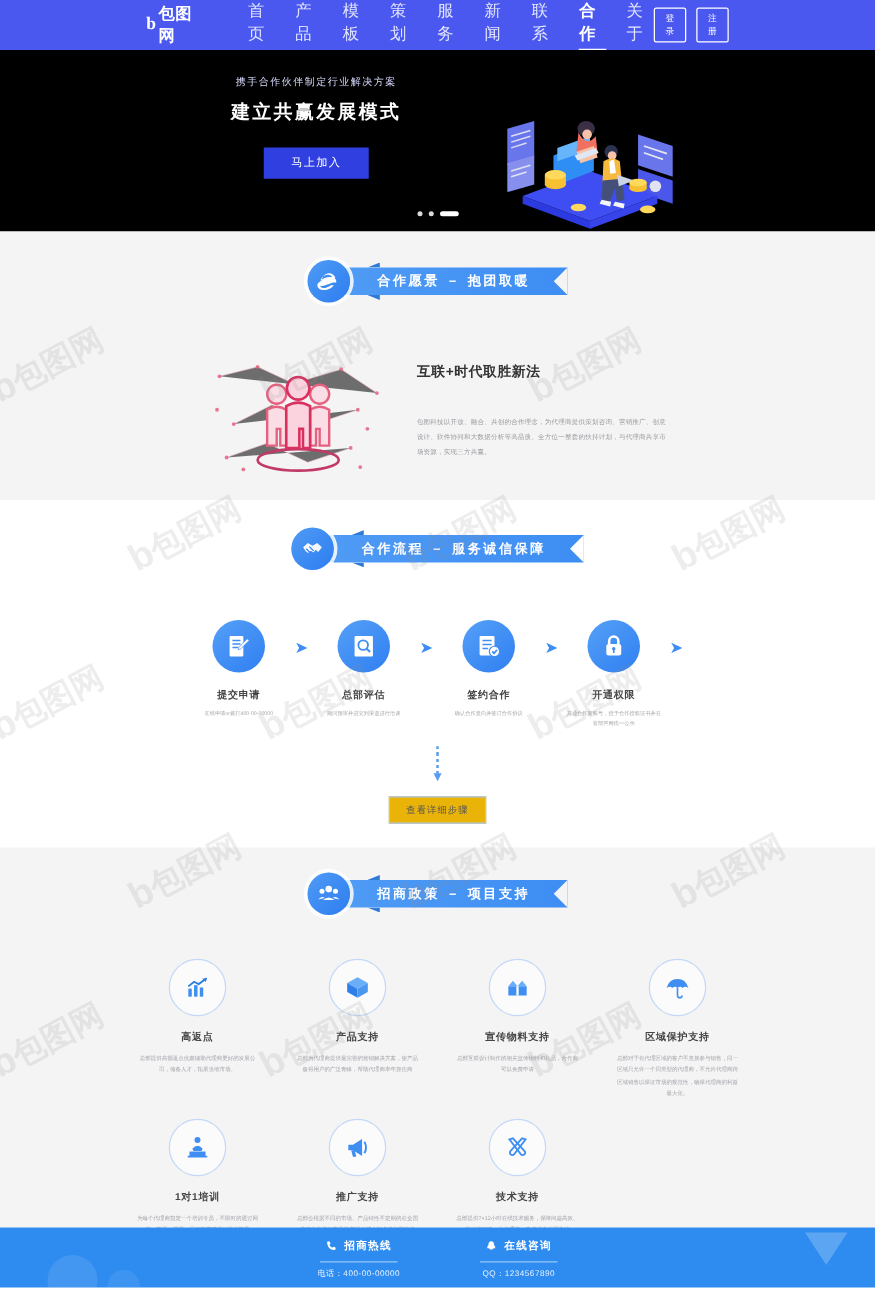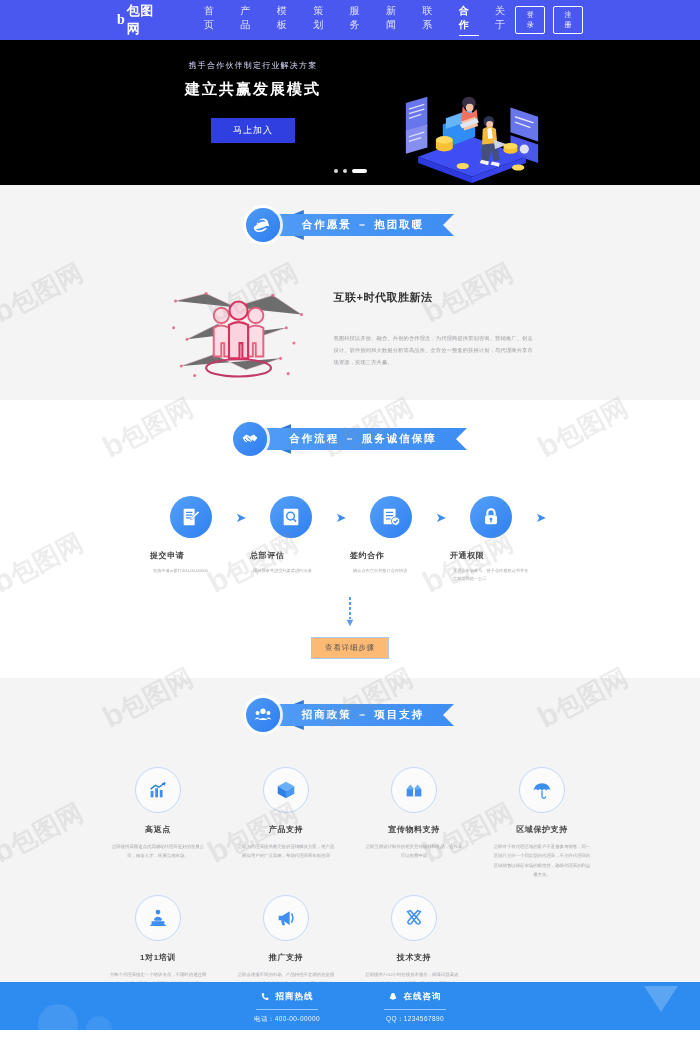--- a/index.html
+++ b/index.html
@@ -28,21 +28,21 @@
     display: flex; align-items: center; z-index: 20;
   }
   .logo { display: flex; align-items: center; margin-left: 117px; color: #fff; }
   .logo-mark {
     font-size: 14px; font-weight: bold; line-height: 1;
     margin-right: 2px; font-family: "Liberation Serif", serif;
   }
   .logo-text { font-size: 13px; font-weight: bold; letter-spacing: .5px; }
   .nav { display: flex; align-items: center; margin-left: 37px; gap: 16px; }
   .nav-item {
-    color: #e3e6ff; font-size: 10px; text-decoration: none;
+    color: #e3e6ff; font-size: 13px; text-decoration: none;
     position: relative; padding-bottom: 4px; letter-spacing: .3px;
   }
   .nav-item.active { color: #ffffff; font-weight: bold; }
   .nav-item.active::after {
     content: ""; position: absolute; left: 0; right: 0; bottom: 0;
     height: 1.5px; background: #fff;
   }
   .auth { display: flex; gap: 8px; margin-left: auto; margin-right: 117px; }
   .auth-btn {
     border: 1px solid #ffffff; color: #fff; background: transparent;
@@ -107,37 +107,37 @@
 
   
   .vision { display: flex; align-items: flex-start; padding: 40px 0 0 0; justify-content: center; }
   .vision-art { width: 145px; height: 105px; position: relative; margin-right: 22px; }
   .vision-text { width: 200px; padding-top: 8px; }
   .vision-h { font-size: 11px; font-weight: bold; color: #333; letter-spacing: .5px; margin-bottom: 28px; }
   .vision-p { font-size: 5.2px; color: #9a9a9f; line-height: 2.3; letter-spacing: .2px; }
 
   
   .steps { display: flex; justify-content: center; align-items: flex-start; padding-top: 40px; gap: 0; }
-  .step { width: 82px; }
+  .step { width: 82px; text-align: center; }
   .step-ico {
     width: 42px; height: 42px; border-radius: 50%;
     background: linear-gradient(140deg,#55a0f8,#2f7ff1);
     margin: 0 auto 12px; display: flex; align-items: center; justify-content: center;
     color: #fff;
   }
   .step-name { font-size: 8px; font-weight: bold; color: #444; letter-spacing: .6px; margin-bottom: 6px; }
   .step-desc { font-size: 4.2px; color: #a8a8ad; line-height: 1.9; padding: 0 3px; }
   .step-arrow { width: 18px; display: flex; align-items: center; justify-content: center; height: 42px; }
   .arrow-glyph { color: #3d8df3; font-size: 13px; line-height: 1; }
 
   .down-arrow { display: flex; flex-direction: column; align-items: center; margin-top: 14px; }
   .dashline { width: 1.5px; height: 22px; background: repeating-linear-gradient(to bottom,#5b9bf0 0 2.5px,transparent 2.5px 5px); }
   .chev { color: #5b9bf0; font-size: 11px; line-height: 1; margin-top: -2px; }
   .detail-btn {
-    display: block; margin: 9px auto 0; background: #fdba74; border: 1px solid #a9c9f3;
+    display: block; margin: 9px auto 0; background: #eab308; border: 1px solid #a9c9f3;
     color: #555; font-size: 7.5px; padding: 5px 13px; cursor: pointer; letter-spacing: .8px;
     font-family: "Liberation Sans", sans-serif;
   }
 
   
   .cards { display: grid; grid-template-columns: repeat(4,115px); justify-content: center; gap: 0 13px; padding-top: 35px; }
   .card { text-align: center; padding-bottom: 16px; }
   .card-ico {
     width: 46px; height: 46px; border-radius: 50%; border: 1px solid #c3d9f5;
     background: #fff; margin: 0 auto 11px; display: flex; align-items: center; justify-content: center;

